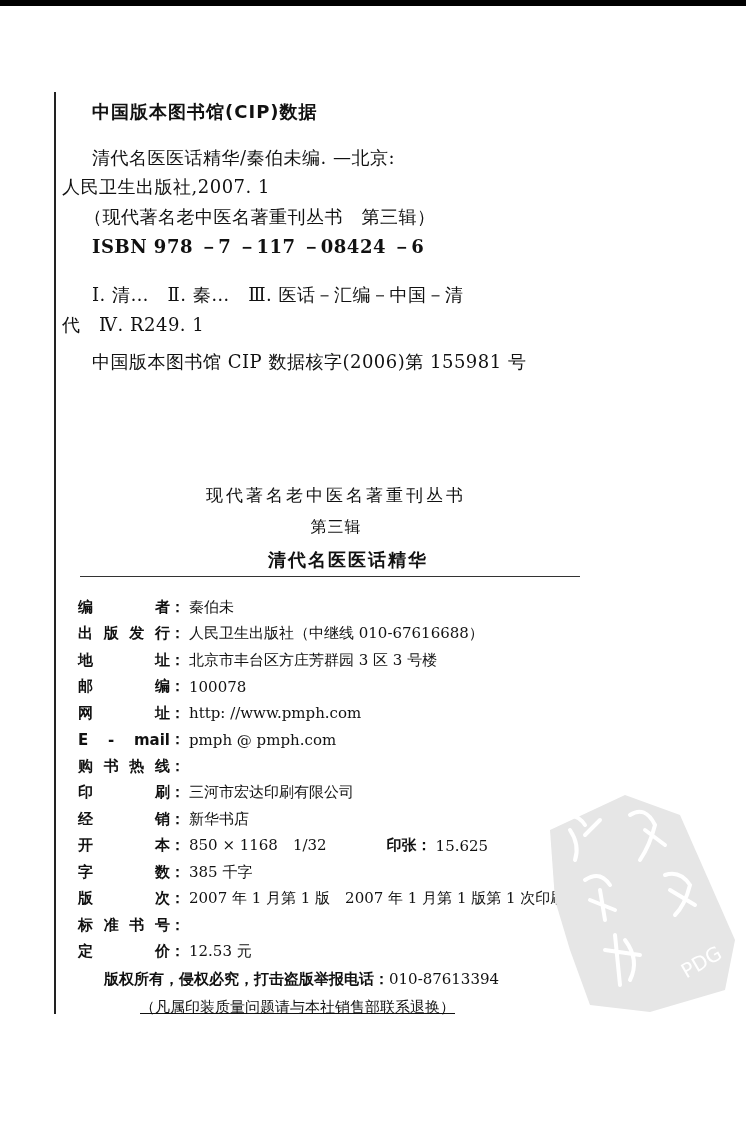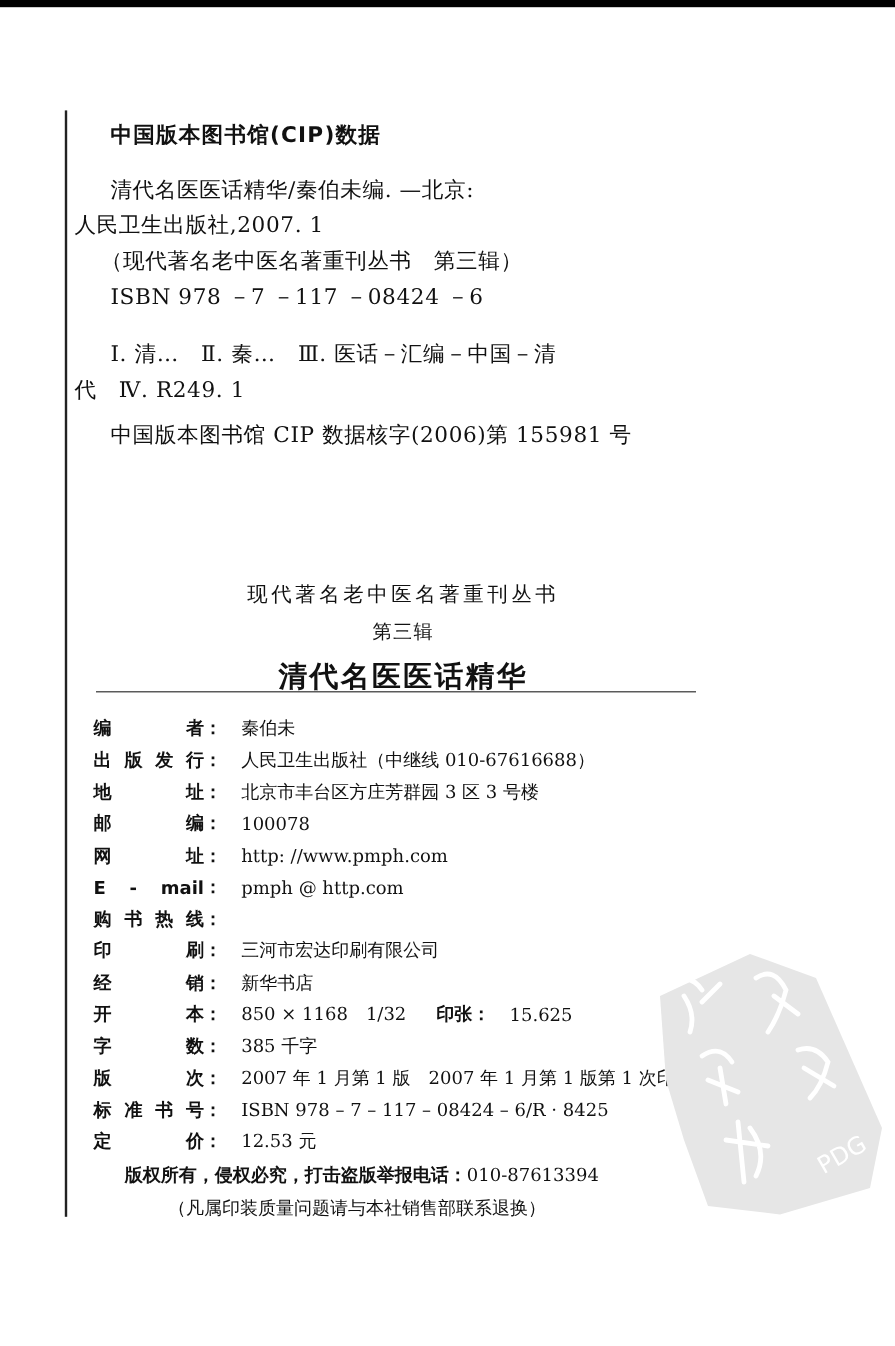--- a/index.html
+++ b/index.html
@@ -53,22 +53,23 @@
     }
     .series-vol {
       top: 517px;
       font-size: 16px;
       letter-spacing: 1px;
     }
     .book-title {
       top: 548px;
       font-family: "DejaVu Sans", "Liberation Sans", sans-serif;
       font-weight: bold;
-      font-size: 24px;
+      font-size: 18px;
       letter-spacing: 2px;
+      padding-left: 12px;
     }
     .h-rule {
       position: absolute;
       left: 80px; top: 576px;
       width: 500px; height: 1px;
       background: #333333;
     }
     .info-table {
       position: absolute;
       left: 78px; top: 594px;
@@ -89,64 +90,64 @@
       justify-content: space-between;
     }
     .info-colon {
       font-family: "DejaVu Sans", "Liberation Sans", sans-serif;
       font-weight: bold;
       font-size: 15px;
       margin-right: 4px;
     }
     .info-value {
       font-size: 15px;
-      margin-left: 12px;
     }
     .info-extra-label {
       font-family: "DejaVu Sans", "Liberation Sans", sans-serif;
       font-weight: bold;
       font-size: 15px;
-      margin-left: 25px;
+      margin-left: 60px;
     }
     .copyright {
       position: absolute;
       left: 104px; top: 970px;
       font-family: "DejaVu Sans", "Liberation Sans", sans-serif;
       font-weight: bold;
       font-size: 15px;
       white-space: nowrap;
     }
     .copyright .num {
       font-family: "DejaVu Serif", "Liberation Serif", serif;
       font-weight: normal;
     }
     .return-note {
       position: absolute;
       left: 140px; top: 998px;
       font-size: 15px;
       white-space: nowrap;
+      text-decoration: underline;
     }
     .watermark {
       position: absolute;
       left: 530px; top: 790px;
       width: 210px; height: 225px;
     }
   </style>
 </head>
 <body>
 
 <div class="top-edge"></div>
 <div class="left-rule"></div>
 
 <div class="cip-title">中国版本图书馆(CIP)数据</div>
 
 <div class="cip-line" style="left:92px; top:146px;">清代名医医话精华/秦伯未编. —北京:</div>
 <div class="cip-line" style="left:62px; top:175px;">人民卫生出版社,2007. 1</div>
 <div class="cip-line" style="left:84px; top:205px;">（现代著名老中医名著重刊丛书　第三辑）</div>
-<div class="cip-line" style="left:92px; top:235px;">ISBN 978 －7 －117 －08424 －6</div>
+<div class="cip-line" style="left:92px; top:235px;font-weight:bold;">ISBN 978 －7 －117 －08424 －6</div>
 <div class="cip-line" style="left:92px; top:283px;">Ⅰ. 清…　Ⅱ. 秦…　Ⅲ. 医话－汇编－中国－清</div>
 <div class="cip-line" style="left:62px; top:313px;">代　Ⅳ. R249. 1</div>
 <div class="cip-line" style="left:92px; top:350px;">中国版本图书馆 CIP 数据核字(2006)第 155981 号</div>
 
 <div class="series-block series-name">现代著名老中医名著重刊丛书</div>
 <div class="series-block series-vol">第三辑</div>
 <div class="series-block book-title">清代名医医话精华</div>
 
 <div class="h-rule"></div>
 
@@ -193,21 +194,21 @@
     <span class="info-colon">：</span>
     <span class="info-value">http: //www.pmph.com</span>
   </div>
   <div class="info-row">
     <span class="info-label">
         <span>E</span>
         <span>-</span>
         <span>mail</span>
       </span>
     <span class="info-colon">：</span>
-    <span class="info-value">pmph @ http.com</span>
+    <span class="info-value">pmph @ pmph.com</span>
   </div>
   <div class="info-row">
     <span class="info-label">
         <span>购</span>
         <span>书</span>
         <span>热</span>
         <span>线</span>
       </span>
     <span class="info-colon">：</span>
   </div>
@@ -255,21 +256,20 @@
     <span class="info-value">2007 年 1 月第 1 版　2007 年 1 月第 1 版第 1 次印刷</span>
   </div>
   <div class="info-row">
     <span class="info-label">
         <span>标</span>
         <span>准</span>
         <span>书</span>
         <span>号</span>
       </span>
     <span class="info-colon">：</span>
-    <span class="info-value">ISBN 978 – 7 – 117 – 08424 – 6/R · 8425</span>
   </div>
   <div class="info-row">
     <span class="info-label">
         <span>定</span>
         <span>价</span>
       </span>
     <span class="info-colon">：</span>
     <span class="info-value">12.53 元</span>
   </div>
 </div>

